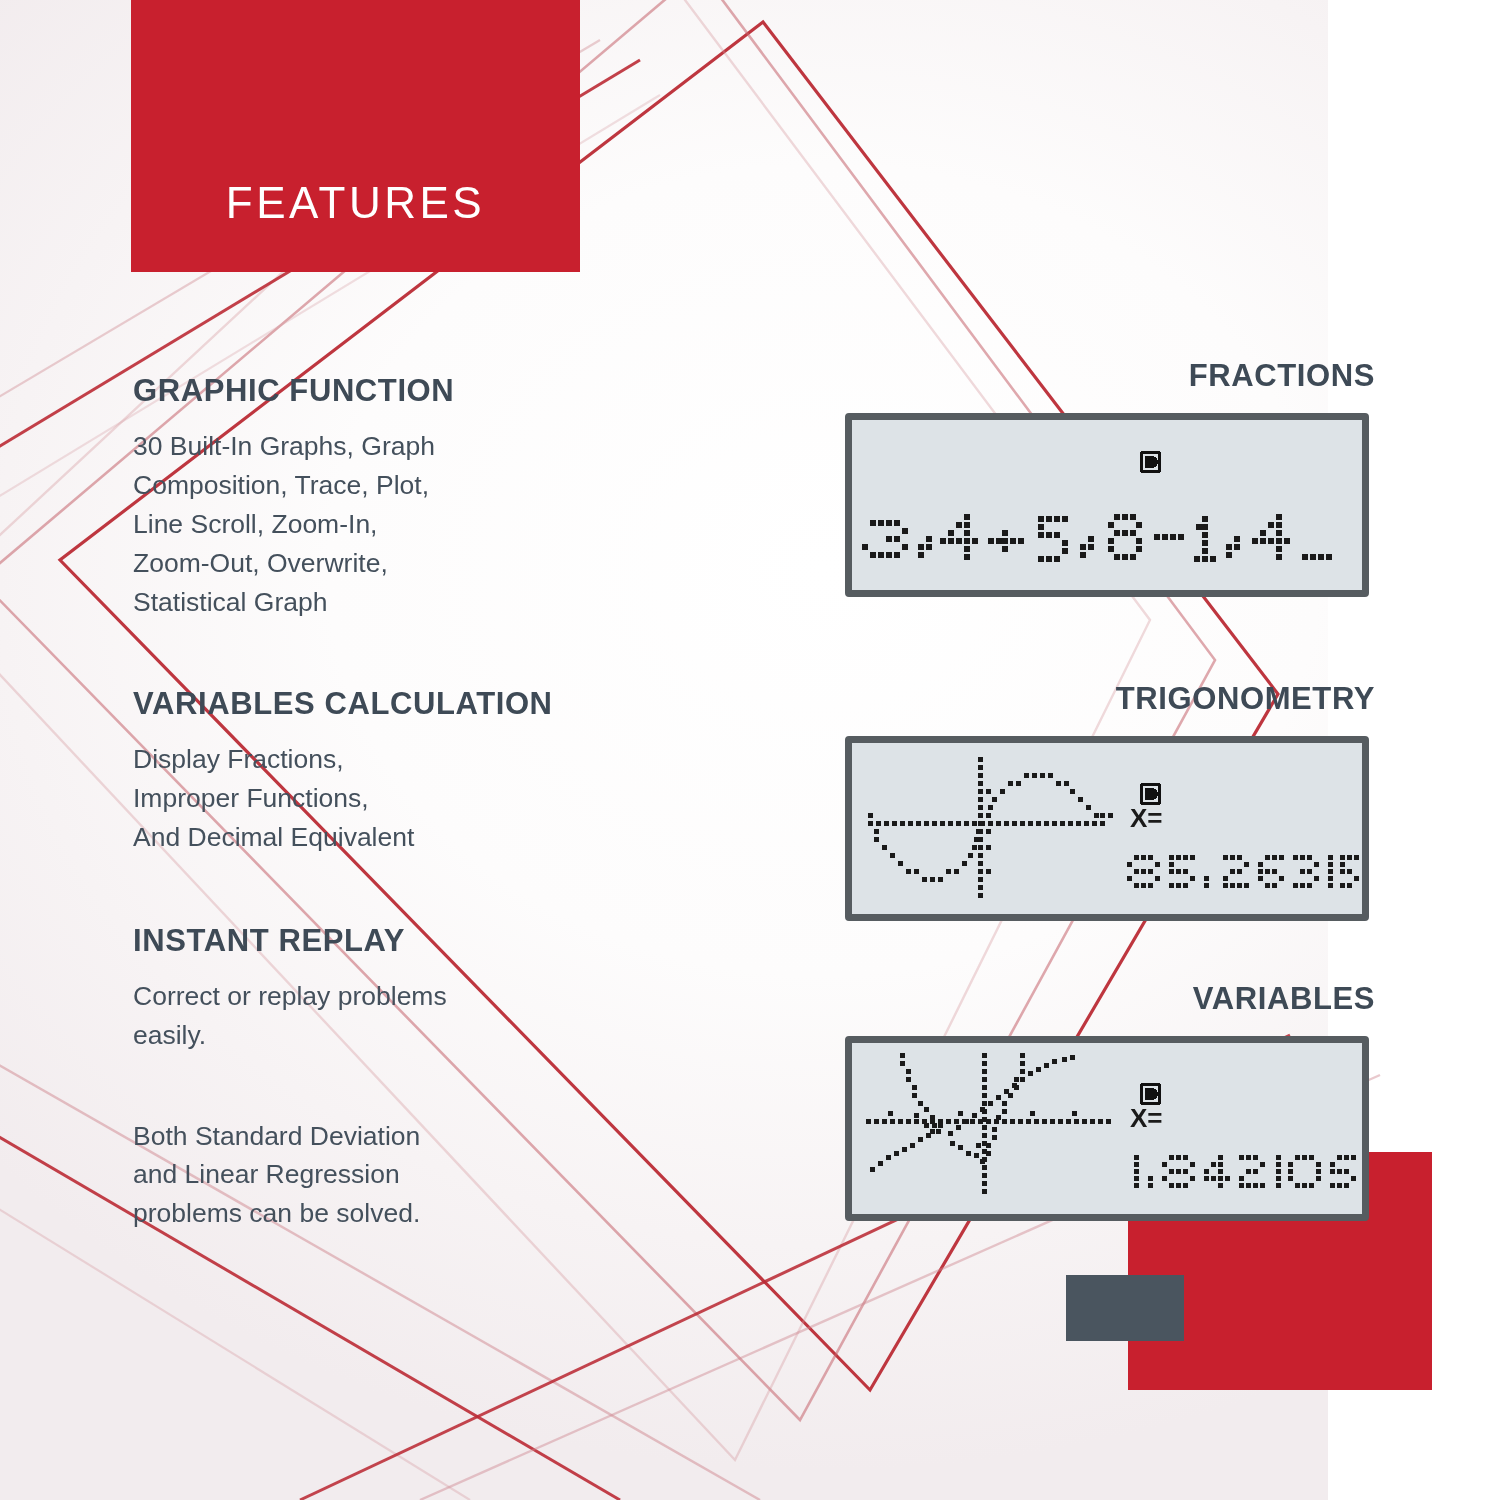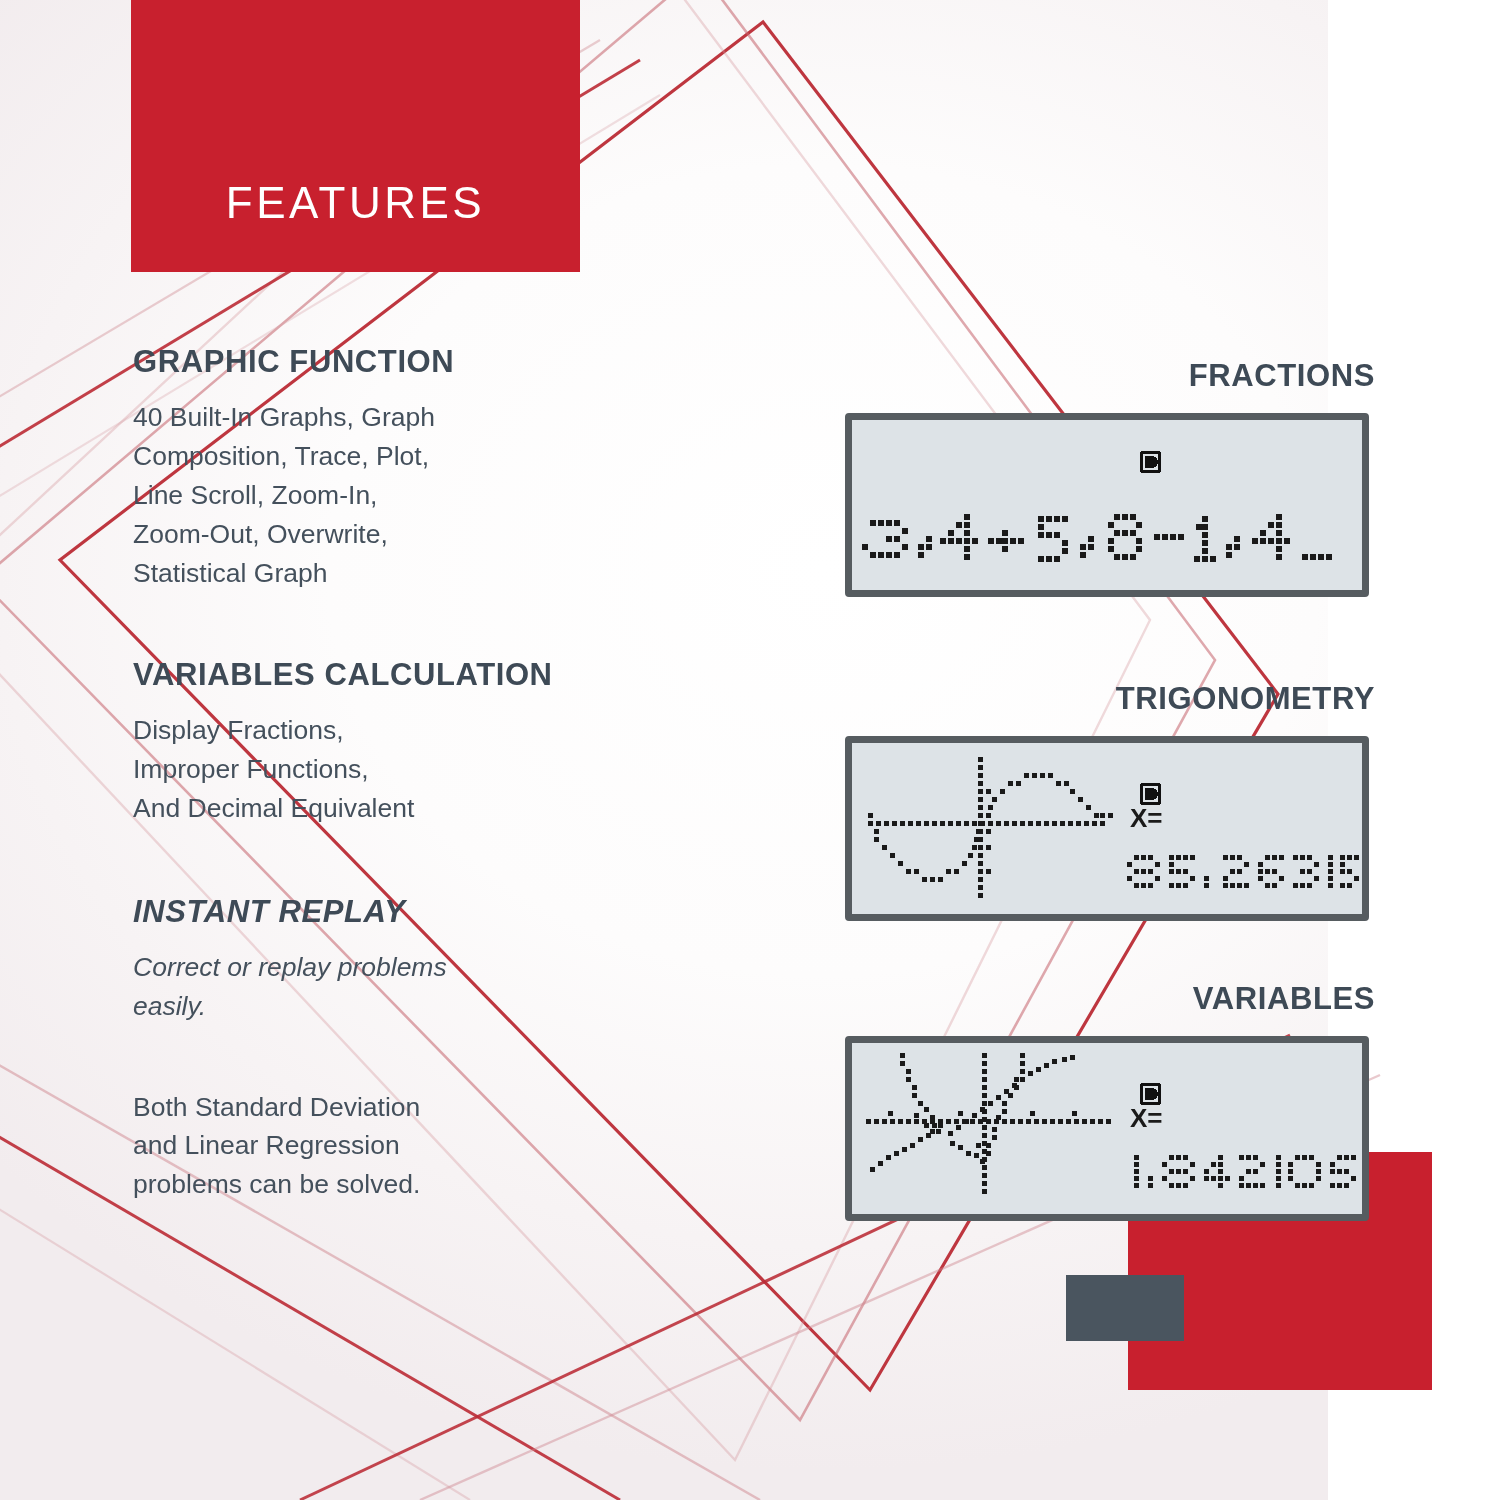--- a/index.html
+++ b/index.html
@@ -27,39 +27,39 @@
     padding-bottom:44px;
   }
   .features-title{
     color:#ffffff;
     font-size:44px;
     font-weight:400;
     letter-spacing:3.5px;
   }
 
   
-  .left-col{ position:absolute; left:133px; top:344px; width:600px; }
+  .left-col{ position:absolute; left:133px; top:373px; width:600px; }
   .feat{ margin-bottom:46px; }
   .feat-head{
     color:#3e4a56;
     font-size:31px;
     font-weight:bold;
     letter-spacing:0.6px;
     margin-bottom:18px;
   }
   .feat-body{
     color:#44505c;
     font-size:26.5px;
     line-height:1.47;
     font-weight:400;
     white-space:pre-line;
   }
   #feat-0{ margin-bottom:64px; }
   #feat-1{ margin-bottom:66px; }
-  #feat-2{ margin-bottom:62px;font-style:italic; }
+  #feat-2{ margin-bottom:62px; }
 
   
   .right-col{ position:absolute; left:845px; top:358px; width:530px; }
   .rfeat{ margin-bottom:46px;text-align:right; }
   .rfeat-head{
     color:#3e4a56;
     font-size:31px;
     font-weight:bold;
     letter-spacing:0.6px;
     margin-bottom:19px;
@@ -123,21 +123,21 @@
   <div class="red-accent"></div>
 
   <div class="features-block">
     <div class="features-title">FEATURES</div>
   </div>
 
   <div class="left-col">
 
     <div class="feat" id="feat-0">
       <div class="feat-head">GRAPHIC FUNCTION</div>
-      <div class="feat-body">40 Built-In Graphs, Graph
+      <div class="feat-body">30 Built-In Graphs, Graph
 Composition, Trace, Plot,
 Line Scroll, Zoom-In,
 Zoom-Out, Overwrite,
 Statistical Graph</div>
     </div>
 
     <div class="feat" id="feat-1">
       <div class="feat-head">VARIABLES CALCULATION</div>
       <div class="feat-body">Display Fractions,
 Improper Functions,

